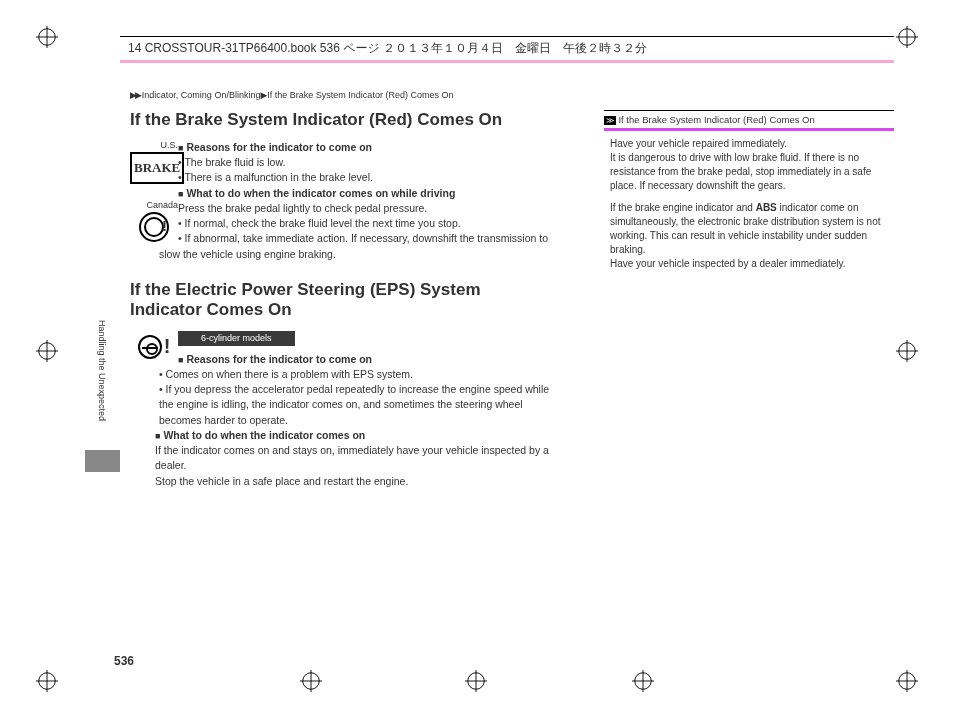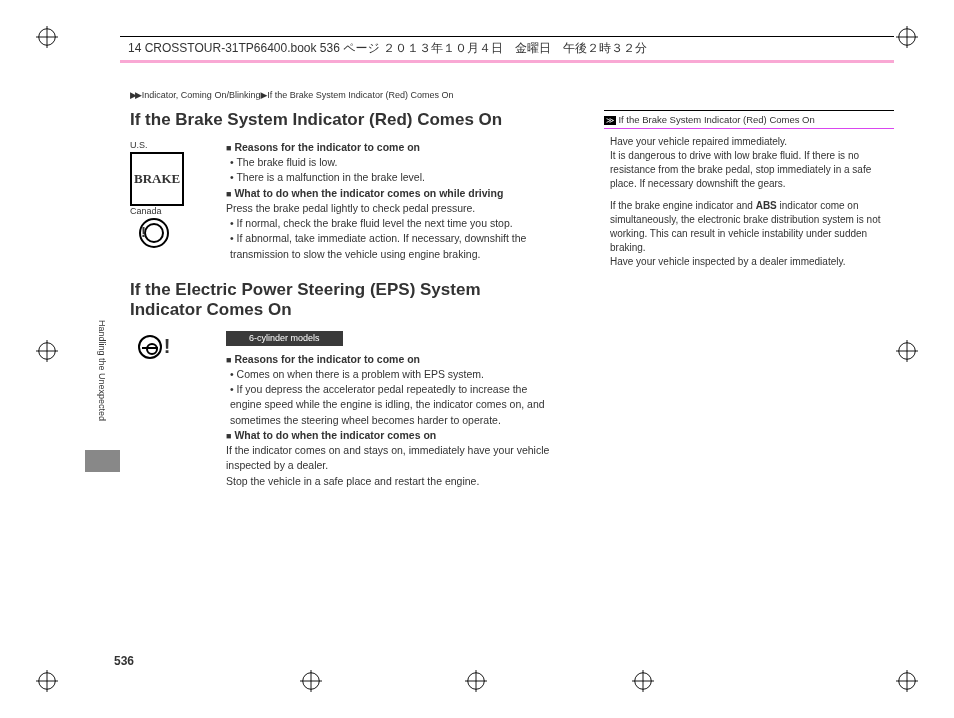--- a/index.html
+++ b/index.html
@@ -6,38 +6,38 @@
 body{font-family:Arial,Helvetica,sans-serif;font-size:11px;color:#333;width:954px;height:718px;position:relative;background:#fff}
 .crop-mark{position:absolute;width:22px;height:22px}
 .crop-mark svg{width:100%;height:100%}
 .header-line{position:absolute;top:36px;left:120px;right:60px;border-top:1px solid #000;padding:3px 8px;font-size:12px;border-bottom:3px solid #f9a8d4}
 .crumb{position:absolute;top:90px;left:130px;font-size:9px;color:#333}
 .crumb-arrow{letter-spacing:-2px;margin-right:2px}
 .page{position:absolute;top:110px;left:130px;right:60px}
 .main-col{float:left;width:425px}
 .side-col{float:right;width:290px;font-size:10px;line-height:1.4}
 h2{font-size:17px;font-weight:bold;margin-bottom:10px;clear:both}
-.icon-col{float:left;width:48px;text-align:left;font-size:9px}
-.body-col{margin-left:96px;font-size:10.5px;line-height:1.45}
+.icon-col{float:left;width:48px;text-align:right;font-size:9px}
+.body-col{margin-left:25px;font-size:10.5px;line-height:1.45}
 .sq{font-size:9px;margin-right:3px}
 .bold{font-weight:bold}
 .body-col ul{list-style:none;margin-left:4px}
 .body-col li::before{content:"• ";}
-.brake-box{border:2px solid #000;font-family:serif;font-weight:bold;font-size:13px;padding:17px 2px;display:inline-block;margin:2px 0 0}
+.brake-box{border:2px solid #000;font-family:serif;font-weight:bold;font-size:13px;padding:6px 2px;display:inline-block;margin:2px 0 16px}
 .canada-icon{width:30px;height:30px;border:2.5px solid #000;border-radius:50%;margin:2px auto;position:relative}
 .canada-icon::before{content:"";position:absolute;top:3px;bottom:3px;left:3px;right:3px;border:2px solid #000;border-radius:50%}
 .canada-icon::after{content:"!";position:absolute;left:0;right:0;top:3px;font-weight:bold;font-size:15px}
 .eps-icon{width:36px;height:30px;margin:2px auto;display:flex;align-items:center;justify-content:center}
 .eps-wheel{width:24px;height:24px;border:2.5px solid #000;border-radius:50%;position:relative;display:inline-block}
 .eps-wheel::before{content:"";position:absolute;width:8px;height:8px;border:2px solid #000;border-radius:50%;top:6px;left:6px}
 .eps-wheel::after{content:"";position:absolute;left:2px;right:2px;top:10px;height:2px;background:#000}
 .eps-bang{font-weight:bold;font-size:20px;margin-left:2px}
 .badge{background:#3a3a3a;color:#fff;font-size:9px;padding:1px 23px;display:inline-block;margin-bottom:6px}
 .section2{clear:both;padding-top:18px}
-.side-title{border-top:1px solid #000;border-bottom:1px solid #d946ef;padding:2px 0;margin-bottom:6px;font-size:9.5px}
+.side-title{border-top:1px solid #000;border-bottom:3px solid #d946ef;padding:2px 0;margin-bottom:6px;font-size:9.5px}
 .side-arrow{background:#000;color:#fff;padding:0 2px;margin-right:2px;font-size:8px}
 .side-col p{padding:0 6px 8px}
 .vtab{position:absolute;left:97px;top:320px;font-size:9px;writing-mode:vertical-rl;text-orientation:mixed}
 .gtab{position:absolute;left:85px;top:450px;width:35px;height:22px;background:#888}
 .pnum{position:absolute;left:114px;bottom:50px;font-size:12px;font-weight:bold}
 .clearfix::after{content:"";display:table;clear:both}
 </style>
 </head>
 <body>
 

